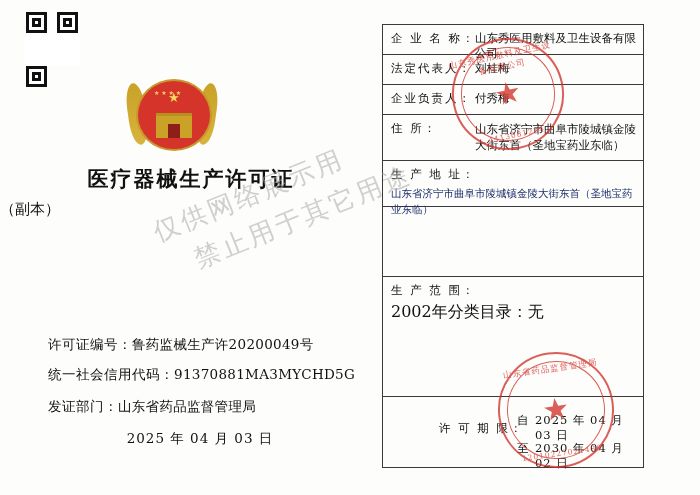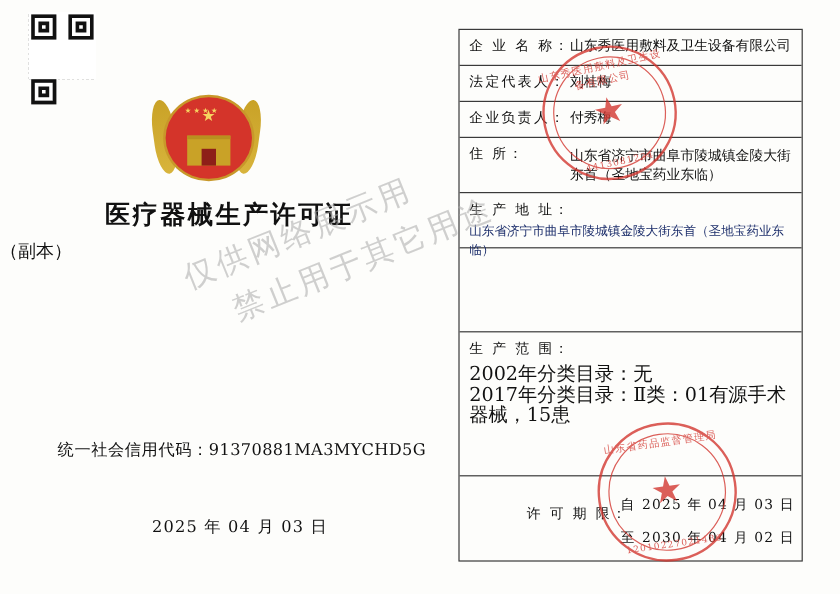--- a/index.html
+++ b/index.html
@@ -159,21 +159,21 @@
     color: #111;
     padding-left: 18px;
     box-sizing: border-box;
   }
 
   
   .right {
     position: absolute;
     left: 382px;
     top: 24px;
-    width: 287px;
+    width: 262px;
     height: 444px;
     border: 1.2px solid #3a3a3a;
     box-sizing: border-box;
     background: transparent;
   }
   .trow {
     position: relative;
     border-bottom: 1px solid #3a3a3a;
     box-sizing: border-box;
     font-family: "DejaVu Serif", "Liberation Serif", serif;
@@ -300,22 +300,28 @@
       <div class="emblem-circle">
         <div class="emblem-star">★</div>
         <div class="emblem-stars-small">★ ★ ★ ★</div>
         <div class="emblem-gate"></div>
       </div>
     </div>
 
     <div class="doc-title">医疗器械生产许可证</div>
     <div class="doc-subtitle">（副本）</div>
 
+    <div class="field-row r1">
+      <span class="lbl">许可证编号：</span><span class="val">鲁药监械生产许20200049号</span>
+    </div>
     <div class="field-row r2">
       <span class="lbl">统一社会信用代码：</span><span class="val">91370881MA3MYCHD5G</span>
+    </div>
+    <div class="field-row r3">
+      <span class="lbl">发证部门：</span><span class="val">山东省药品监督管理局</span>
     </div>
 
     <div class="issue-date">2025 年  04 月  03 日</div>
   </div>
 
   <div class="right">
 
     <div class="trow h-name">
       <span class="lbl">企 业 名 称：</span>
       <span class="val">山东秀医用敷料及卫生设备有限公司</span>
@@ -340,21 +346,20 @@
       <span class="lbl">生 产 地 址：</span>
       <span class="val small" style="left:8px; top:24px;">山东省济宁市曲阜市陵城镇金陵大街东首（圣地宝药业东临）</span>
     </div>
 
     <div class="trow h-spacer"></div>
 
     <div class="trow h-scope">
       <span class="scope-lbl">生 产 范 围：</span>
       <div class="scope-body">
         <div>2002年分类目录：无</div>
-        <div>2017年分类目录：Ⅱ类：01有源手术器械，15患</div>
       </div>
     </div>
 
     <div class="trow h-valid">
       <span class="valid-lbl">许 可 期 限：</span>
       <span class="valid-from-k">自</span>
       <span class="valid-from">2025 年  04 月  03 日</span>
       <span class="valid-to-k">至</span>
       <span class="valid-to">2030 年  04 月  02 日</span>
     </div>

